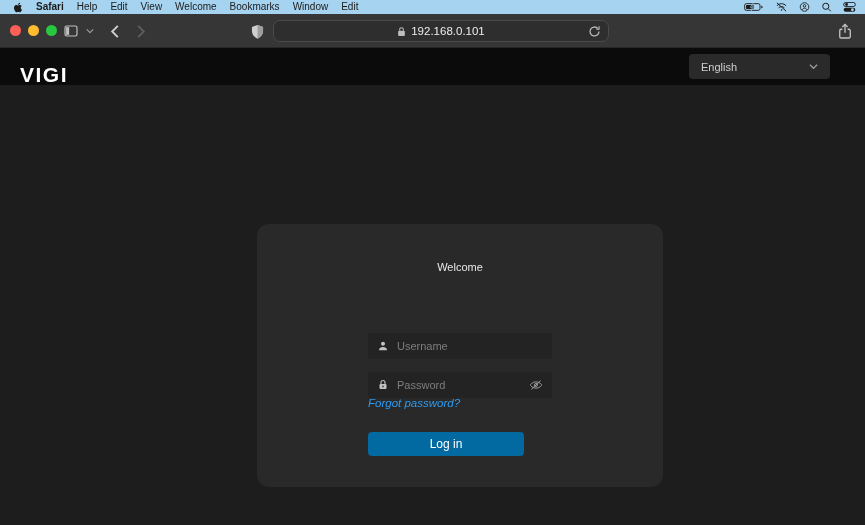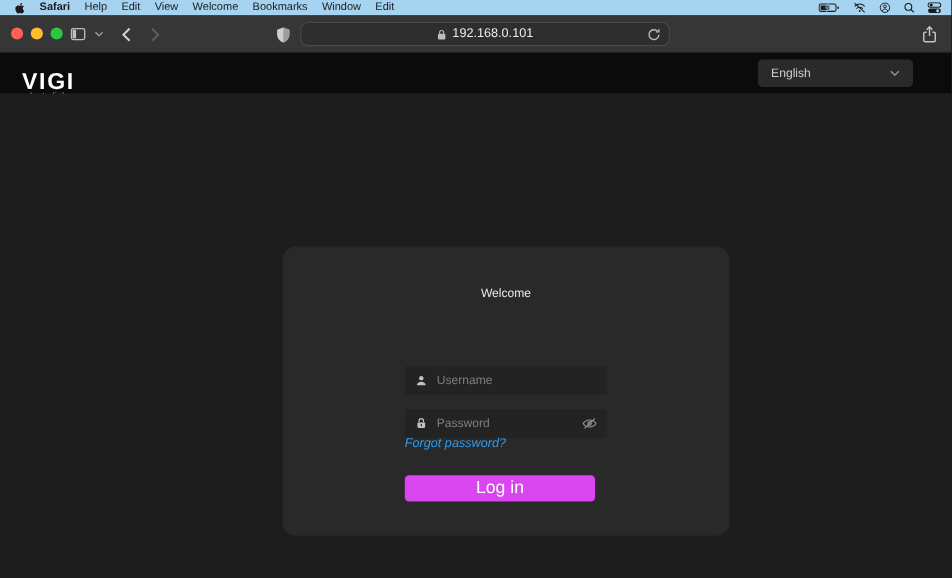--- a/index.html
+++ b/index.html
@@ -90,23 +90,23 @@
     color:#d6d6d6; font-size:11px; font-family:"Liberation Sans","DejaVu Sans",sans-serif;
   }
   .field input::placeholder { color:#7e7e7e; opacity:1; }
   .eye-toggle { display:flex; align-items:center; color:#9a9a9a; cursor:pointer; }
   .eye-toggle svg { width:14px; height:12px; }
   .forgot-link {
     position:absolute; left:111px; top:173px;
     color:#2d9bf0; font-size:11.5px; text-decoration:none; cursor:pointer;font-style:italic;
   }
   .login-button {
-    position:absolute; left:111px; top:208px; width:173px; height:24px;
-    background:#d946ef; border:none; border-radius:4px;
-    color:#ffffff; font-size:16px; cursor:pointer;
+    position:absolute; left:111px; top:208px; width:156px; height:24px;
+    background:#0369a1; border:none; border-radius:4px;
+    color:#ffffff; font-size:12px; cursor:pointer;
     font-family:"Liberation Sans","DejaVu Sans",sans-serif;
   }
 </style>
 </head>
 <body>
 
 <div class="screen">
 
   <div class="menubar">
     <div class="menubar-left">

